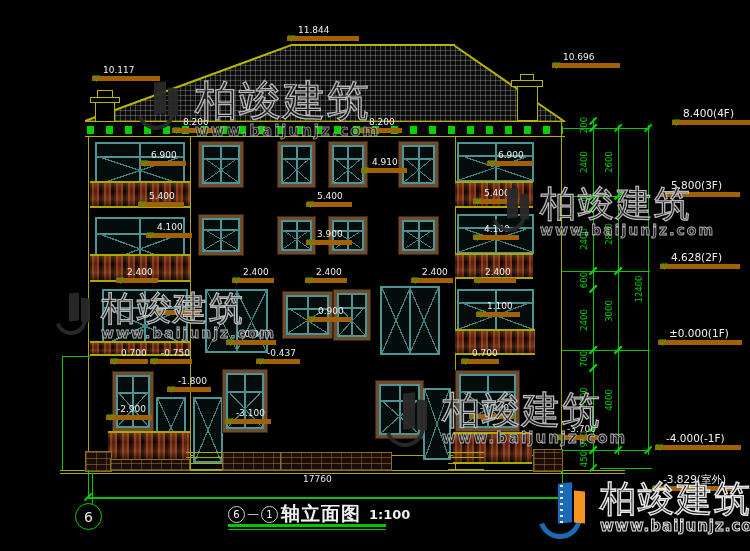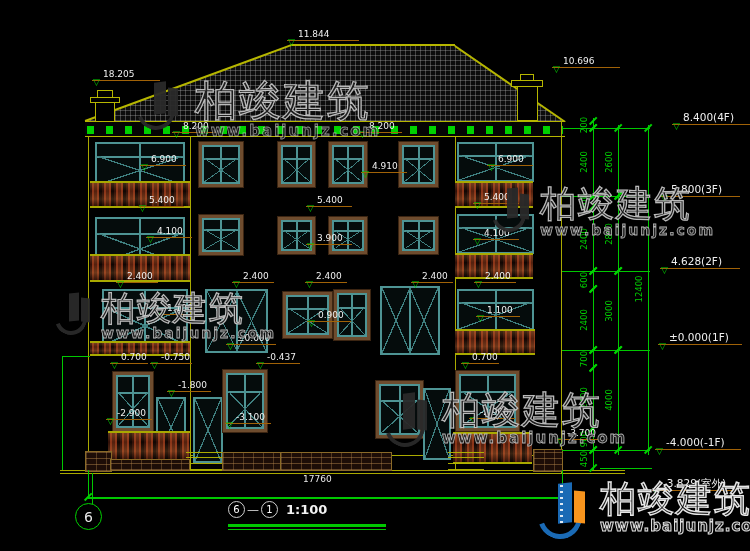--- a/index.html
+++ b/index.html
@@ -50,21 +50,21 @@
        linear-gradient(rgba(220,150,80,.25), rgba(0,0,0,0) 35%, rgba(220,150,80,.2) 70%, rgba(0,0,0,.4)),
        repeating-linear-gradient(90deg,#301008 0 2px,#8a3418 2px 4px,#54200e 4px 7px,#8a3418 7px 9px,#100502 9px 12px);}
   .s-brick{position:absolute;background-color:#1d0d07;border:1px solid #8a6a28;
      background-image:
        repeating-linear-gradient(0deg, rgba(186,138,77,.45) 0 1px, transparent 1px 6px),
        repeating-linear-gradient(90deg, rgba(186,138,77,.35) 0 1px, transparent 1px 10px);}
   .s-steps{position:absolute;border-top:1.5px solid #b4b400;
      background:repeating-linear-gradient(0deg,#b4b400 0 1px, transparent 1px 6px);opacity:.95;}
 
   
-  .lvl{position:absolute;border-bottom:1px solid #a16207;z-index:30;height:13px;}
+  .lvl{position:absolute;border-bottom:5px solid #a16207;z-index:30;height:13px;}
   .lvl .lt{position:absolute;left:11px;bottom:0;color:#efefef;font-size:9px;line-height:11px;white-space:nowrap;}
   .lvl .tri{position:absolute;left:1px;top:100%;margin-top:-2px;color:#00d200;font-size:9px;line-height:9px;}
   .lvl.big{height:15px;}
   .lvl.big .lt{font-size:10.5px;line-height:13px;}
 
   
   .chain-t{position:absolute;width:60px;height:12px;color:#00d200;font-size:8.5px;text-align:center;
            transform:rotate(-90deg);z-index:25;white-space:nowrap;}
   .tick{position:absolute;width:10px;height:1.5px;background:#00d200;transform:rotate(-45deg);z-index:26;}
 
@@ -326,21 +326,21 @@
       <div class="abs gl" style="left: 62px; top: 356px; width: 28px; height: 1px;"></div>
       <div class="abs gl" style="left: 62px; top: 356px; width: 1px; height: 114px;"></div>
     </div>
 
   <div id="annos">
       <div class="lvl" style="left: 287px; top: 28px; width: 72px;">
         <span class="lt">11.844</span>
         <span class="tri">▽</span>
       </div>
       <div class="lvl" style="left: 92px; top: 68px; width: 68px;">
-        <span class="lt">18.205</span>
+        <span class="lt">10.117</span>
         <span class="tri">▽</span>
       </div>
       <div class="lvl" style="left: 552px; top: 55px; width: 68px;">
         <span class="lt">10.696</span>
         <span class="tri">▽</span>
       </div>
       <div class="lvl" style="left: 172px; top: 120px; width: 44px;">
         <span class="lt">8.200</span>
         <span class="tri">▽</span>
       </div>
@@ -533,20 +533,21 @@
   <div class="dimtext" style="left:303px;top:474px;">17760</div>
 
   <div class="bubble" style="left:75px;top:503px;width:27px;height:27px;font-size:14px;">
     <span>6</span>
   </div>
 
   <div class="titlebar">
     <span class="circ">6</span>
     <span class="dash">—</span>
     <span class="circ">1</span>
+    <span class="tname">轴立面图</span>
     <span class="tscale">1:100</span>
   </div>
   <div class="gl abs" style="left:228px;top:524px;width:158px;height:2.5px;z-index:45;"></div>
   <div class="gl abs" style="left:228px;top:529px;width:158px;height:1px;z-index:45;"></div>
 
   <div class="wm dark" style="left:137px;top:80px;">
     <span class="bjlogo" style="width:52px;height:52px;">
       <span class="sw" style="left:0;top:12px;width:38px;height:38px;transform:rotate(25deg);"></span>
       <span class="t1" style="left:17px;top:2px;width:12px;height:32px;transform:skewY(-6deg);"></span>
       <span class="t2" style="left:31px;top:8px;width:10px;height:28px;transform:skewY(6deg);"></span>

